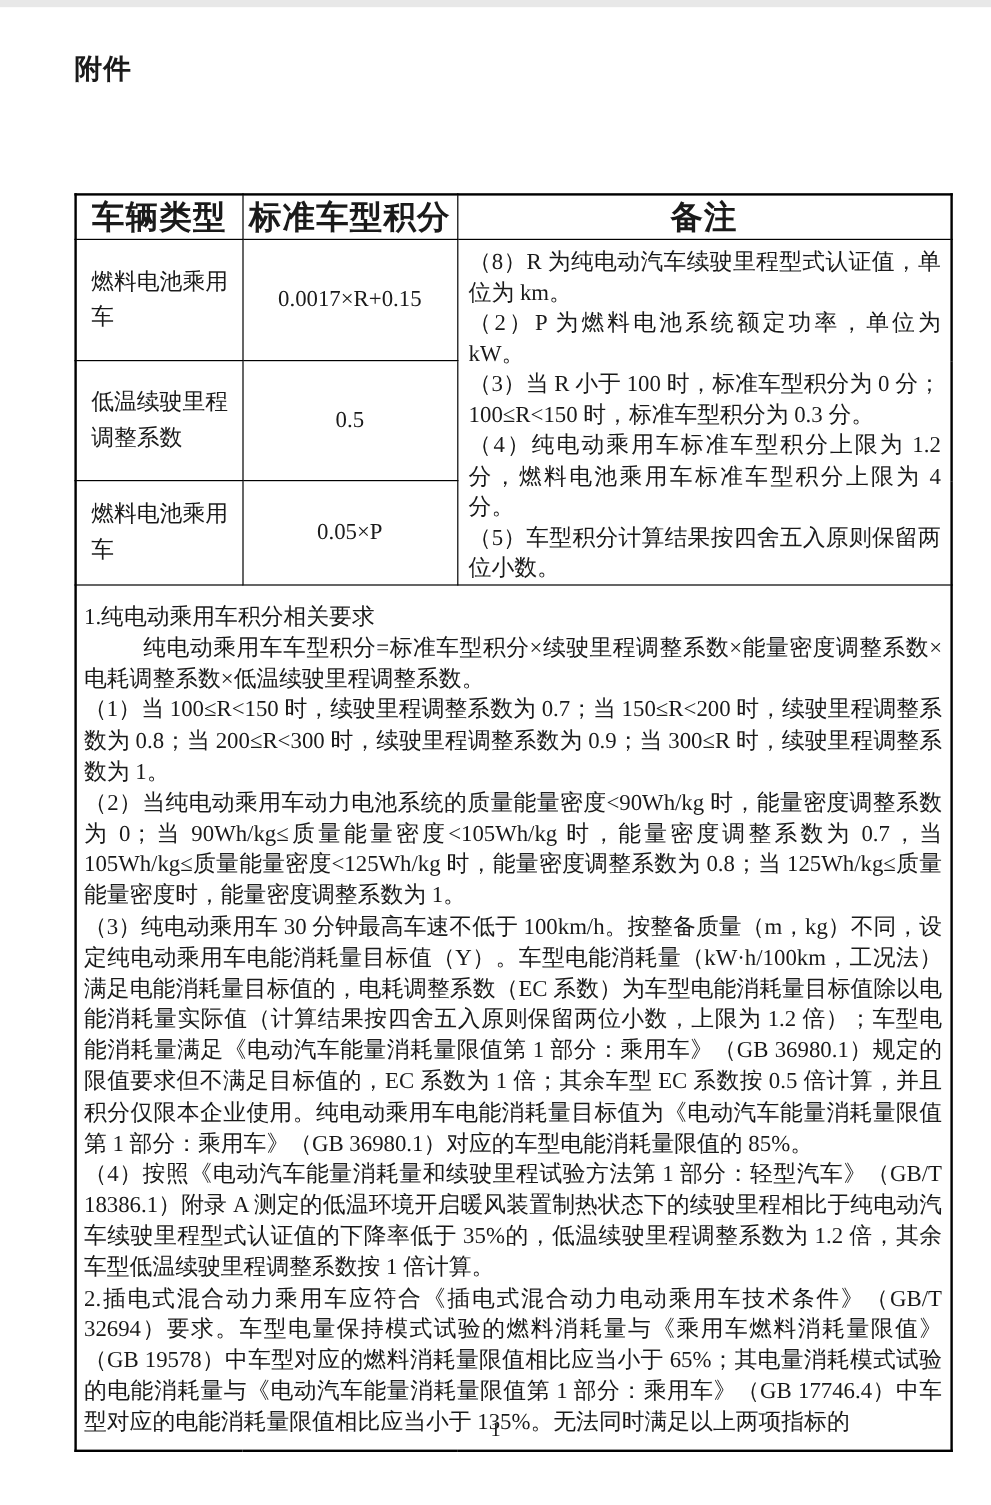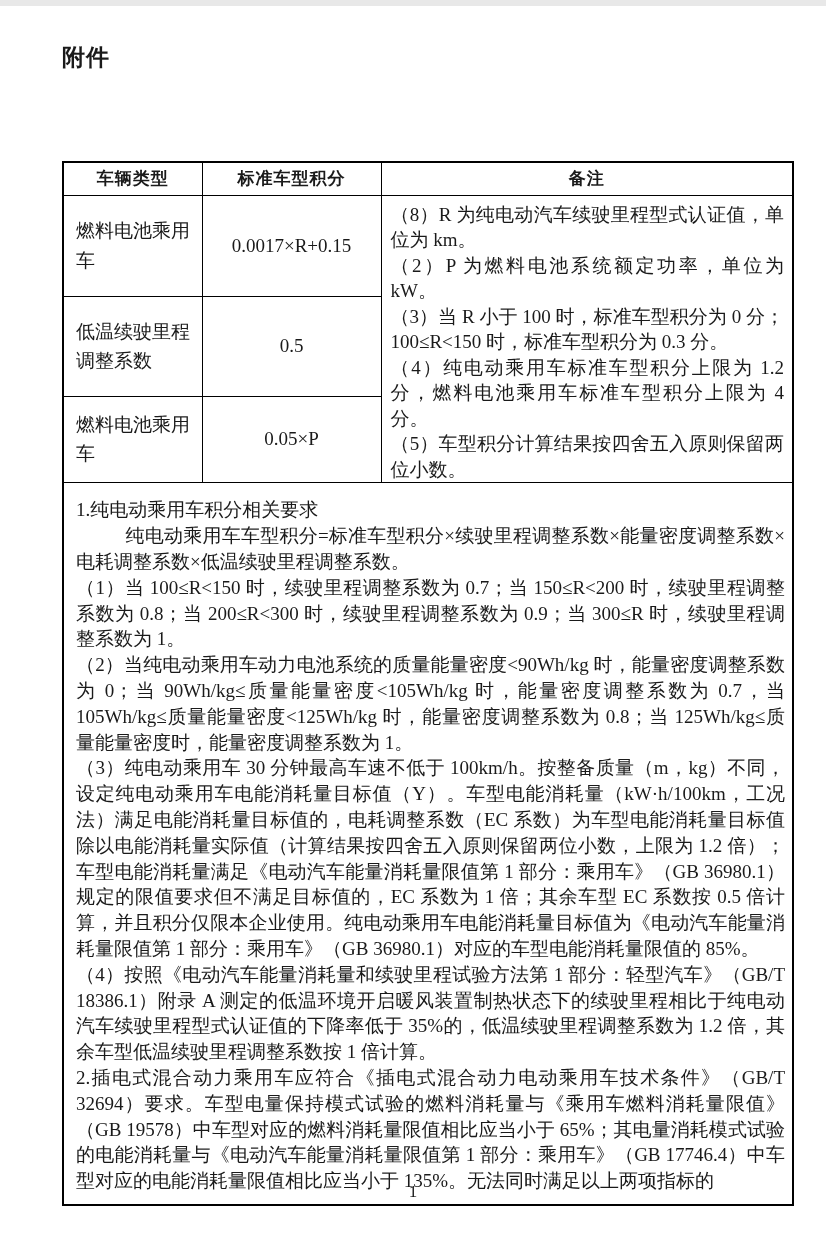--- a/index.html
+++ b/index.html
@@ -48,21 +48,21 @@
   table.score-table col.c1 { width: 139px; }
   table.score-table col.c2 { width: 179px; }
   table.score-table col.c3 { width: 412px; }
   table.score-table th,
   table.score-table td {
     border: 1px solid #000;
     vertical-align: middle;
   }
   table.score-table th {
     height: 33px;
-    font-size: 17px;
+    font-size: 27px;
     font-weight: bold;
     text-align: center;
     letter-spacing: 1px;
   }
   td.cell-type {
     text-align: left;
     padding: 4px 10px 4px 12px;
     line-height: 1.55;
   }
   td.cell-score {
@@ -77,21 +77,21 @@
     padding: 6px 8px 0 9px;
   }
   td.cell-remark p {
     text-align: justify;
     line-height: 25.5px;
     font-size: 19px;
   }
   tr.row-notes { height: 722px; }
   td.cell-notes {
     vertical-align: top;
-    padding: 5px 7px 0 12px;
+    padding: 5px 7px 0 6px;
     border-radius: 31px;
   }
   td.cell-notes p {
     text-align: justify;
     line-height: 25.8px;
     font-size: 19px;
   }
   td.cell-notes p.indent {
     text-indent: 2.6em;
   }

